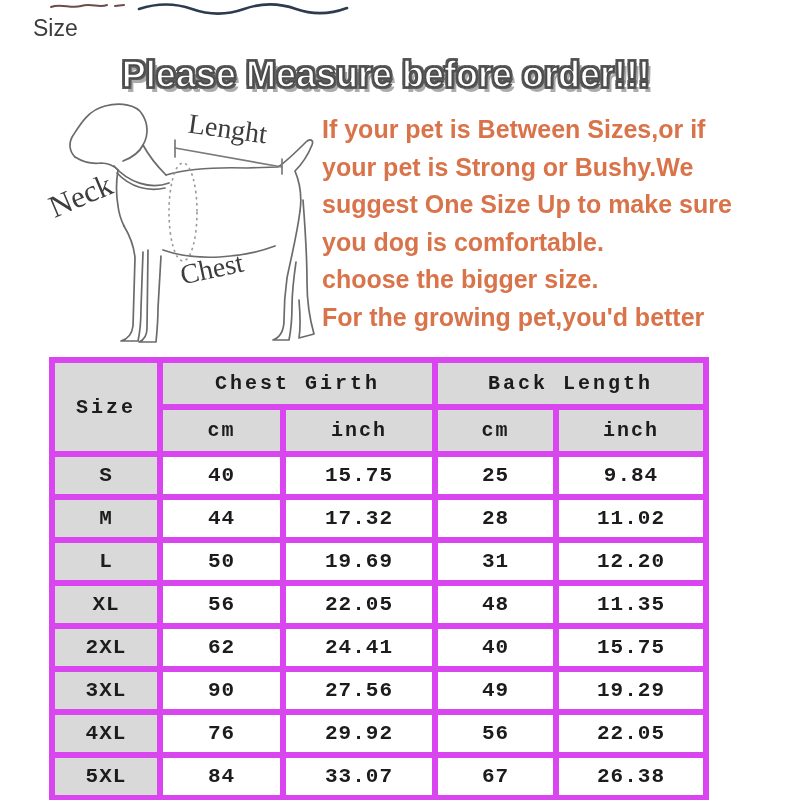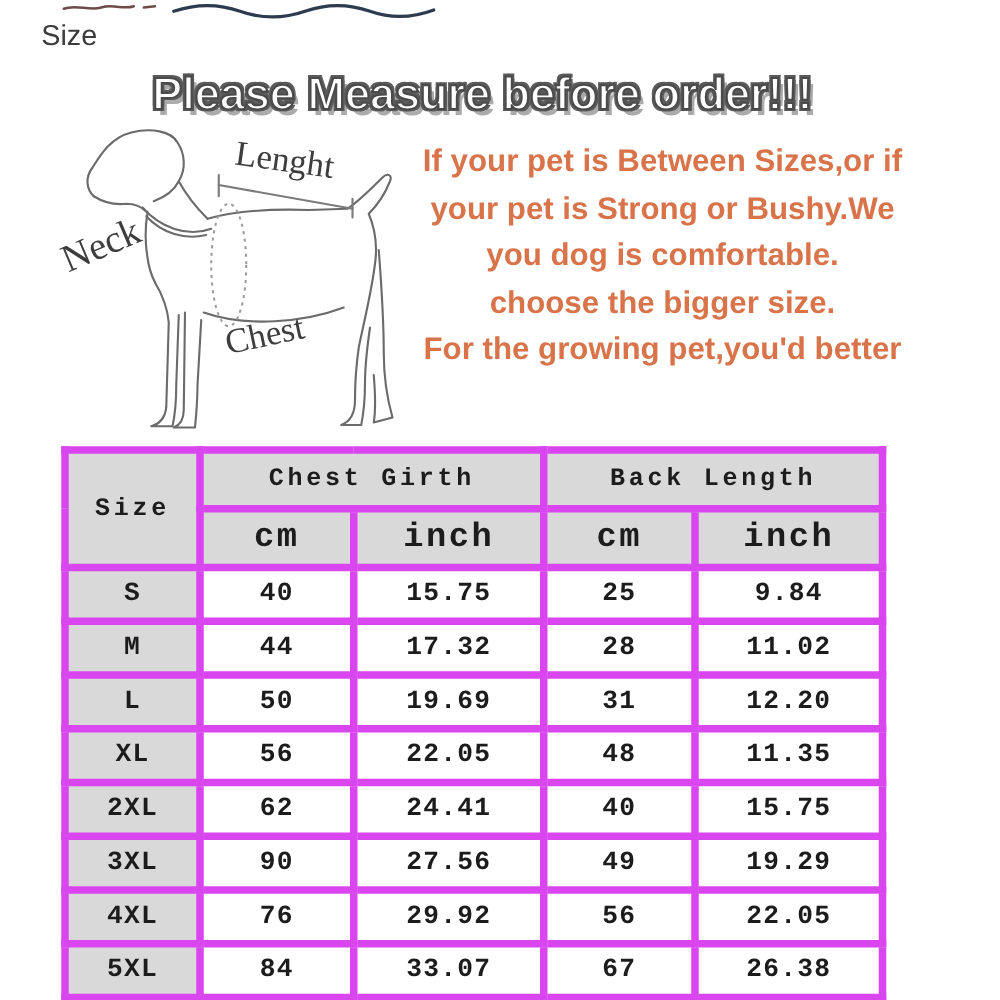--- a/index.html
+++ b/index.html
@@ -46,21 +46,20 @@
     color: #3d3d3d;
     white-space: nowrap;
   }
   .label-neck   { left: 48px;  top: 178px; font-size: 31px; transform: rotate(-23deg); }
   .label-length { left: 188px; top: 113px; font-size: 28px; transform: rotate(8deg); }
   .label-chest  { left: 180px; top: 253px; font-size: 28px; transform: rotate(-12deg); }
 
   
   .advice {
     position: absolute; left: 322px; top: 111px; width: 416px;
-    text-align: center;
     font-family: "Liberation Sans", sans-serif;
     font-weight: 700;
     font-size: 25px; line-height: 37.5px;
     color: #d9734a;
   }
 
   
   .size-table-wrap { position: absolute; left: 49px; top: 357px; }
   table.size-table {
     border-collapse: collapse;
@@ -75,21 +74,21 @@
     vertical-align: middle;
     font-weight: 700;
     background: #ffffff;
   }
   table.size-table thead th {
     background: #d9d9d9;
     font-size: 20px;
     letter-spacing: 3px;
     height: 47px;
   }
-  table.size-table thead tr.units th { font-size: 27px; letter-spacing: 2px; margin-top: 40px; }
+  table.size-table thead tr.units th { font-size: 20px; letter-spacing: 2px; margin-top: 40px; }
   table.size-table tbody tr { height: 43px; }
   table.size-table tbody th {
     background: #d9d9d9;
     font-size: 21px; letter-spacing: 1px;
   }
   table.size-table tbody td {
     font-size: 21px; letter-spacing: 1px;
   }
 </style>
 </head>
@@ -142,20 +141,21 @@
     <path d="M247,59 L247,74"></path>
   </g>
 </svg>
 <div class="dog-label label-neck">Neck</div>
 <div class="dog-label label-length">Lenght</div>
 <div class="dog-label label-chest">Chest</div>
 
 <div class="advice">
   <div>If your pet is Between Sizes,or if</div>
   <div>your pet is Strong or Bushy.We</div>
+  <div>suggest One Size Up to make sure</div>
   <div>you dog is comfortable.</div>
   <div>choose the bigger size.</div>
   <div>For the growing pet,you'd better</div>
 </div>
 
 <div class="size-table-wrap">
   <table class="size-table">
     <colgroup>
       <col style="width:108px">
         <col style="width:123px">

